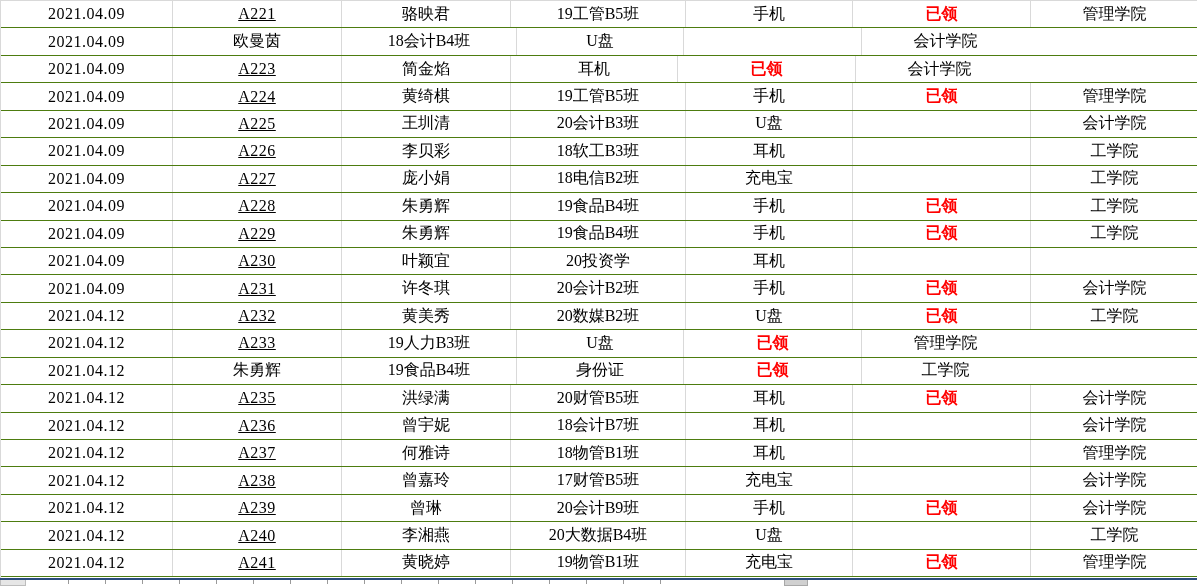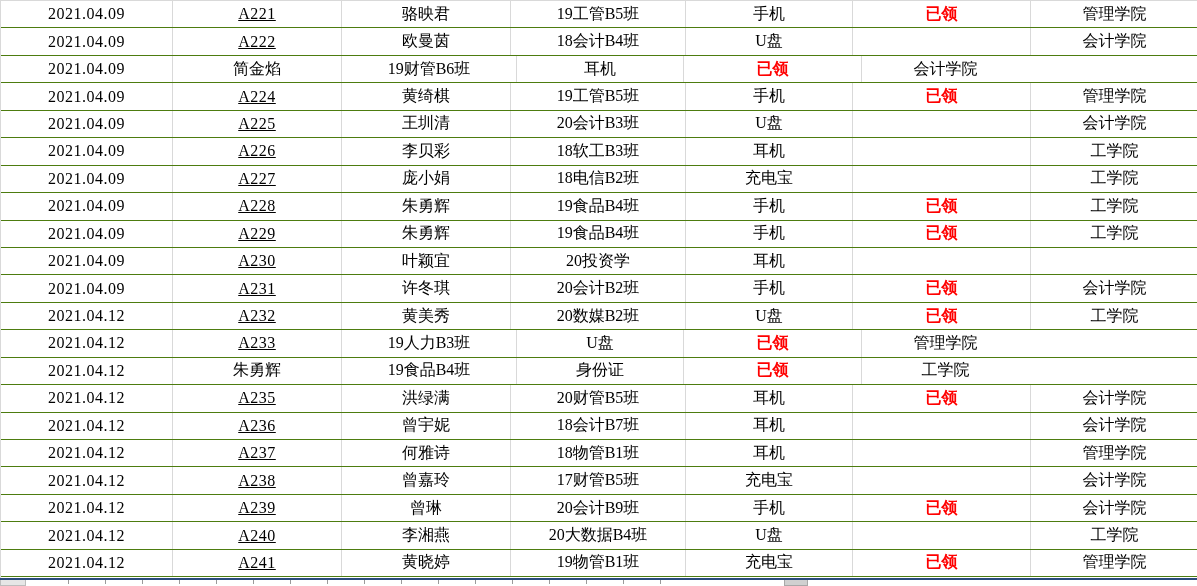--- a/index.html
+++ b/index.html
@@ -81,31 +81,30 @@
         <div class="cell c-date">2021.04.09</div>
         <div class="cell c-id">A221</div>
         <div class="cell c-name">骆映君</div>
         <div class="cell c-class">19工管B5班</div>
         <div class="cell c-item">手机</div>
         <div class="cell c-status status-received" style="color: rgb(255, 0, 0);">已领</div>
         <div class="cell c-college">管理学院</div>
       </div>
       <div class="row">
         <div class="cell c-date">2021.04.09</div>
-        <div class="cell c-id">A222</div>
         <div class="cell c-name">欧曼茵</div>
         <div class="cell c-class">18会计B4班</div>
         <div class="cell c-item">U盘</div>
         <div class="cell c-status"></div>
         <div class="cell c-college">会计学院</div>
       </div>
       <div class="row">
         <div class="cell c-date">2021.04.09</div>
+        <div class="cell c-id">A223</div>
         <div class="cell c-name">简金焰</div>
-        <div class="cell c-class">19财管B6班</div>
         <div class="cell c-item">耳机</div>
         <div class="cell c-status status-received" style="color: rgb(255, 0, 0);">已领</div>
         <div class="cell c-college">会计学院</div>
       </div>
       <div class="row">
         <div class="cell c-date">2021.04.09</div>
         <div class="cell c-id">A224</div>
         <div class="cell c-name">黄绮棋</div>
         <div class="cell c-class">19工管B5班</div>
         <div class="cell c-item">手机</div>

